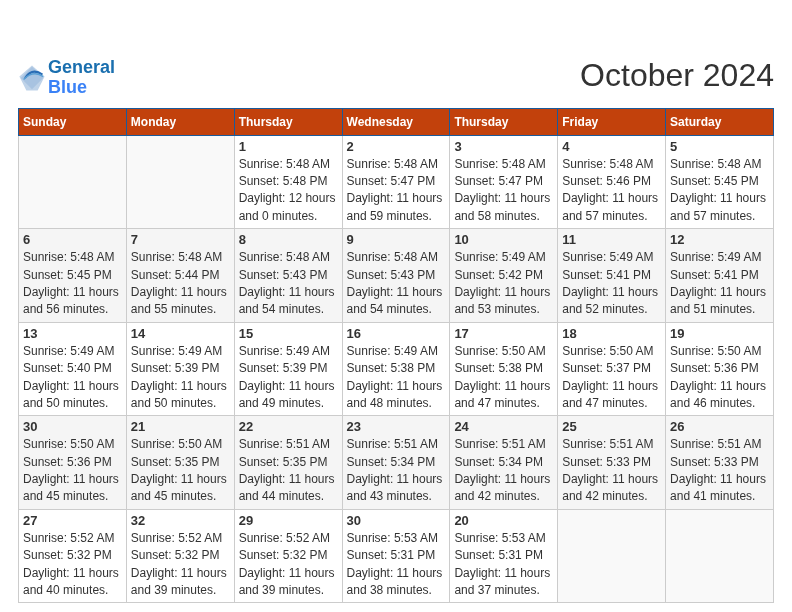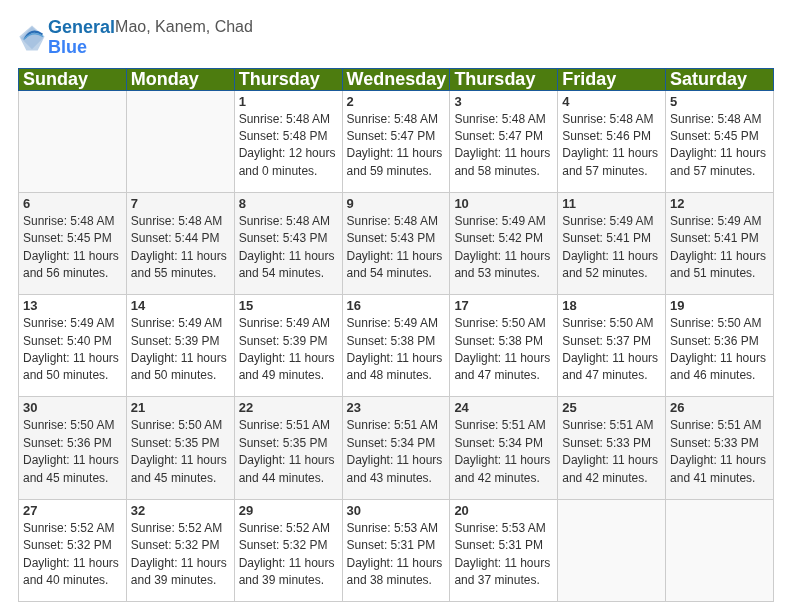--- a/index.html
+++ b/index.html
@@ -12,23 +12,24 @@
     }
     .page {
       width: 792px;
       height: 612px;
       padding: 18px 18px 10px 18px;
       display: flex;
       flex-direction: column;
     }
     .header {
       display: flex;
-      justify-content: flex-start;
+      justify-content: space-between;
       align-items: flex-start;
       margin-bottom: 10px;
+      margin-top: 40px;
     }
     .logo {
       display: flex;
       align-items: center;
       gap: 0;
     }
     .logo-text {
       font-size: 18px;
       font-weight: bold;
       color: #333;
@@ -57,25 +58,25 @@
       color: #555;
     }
     .calendar {
       flex: 1;
       border: 1px solid #ccc;
       border-collapse: collapse;
       width: 100%;
       table-layout: fixed;
     }
     .calendar th {
-      background: #4d7c0f;
+      background: #c2410c;
       color: #fff;
-      font-size: 18px;
+      font-size: 12px;
       font-weight: bold;
-      padding: 0 4px;
+      padding: 6px 4px;
       border: 1px solid #1a5a9a;
       text-align: left;
     }
     .calendar td {
       border: 1px solid #ccc;
       vertical-align: top;
       padding: 3px 4px;
       font-size: 9.5px;
       color: #333;
       height: 82px;
@@ -115,21 +116,21 @@
         <path d="M8,22 Q22,8 36,18" stroke="#5a9fd4" stroke-width="2" fill="none"></path>
       </svg>
       <div>
         <div class="logo-text">
           <span>General</span><br>
           <span style="color:#3b82f6">Blue</span>
         </div>
       </div>
     </div>
     <div class="title-block">
-      <h2>Mao, Kanem, Chad</h2>
+      <h1>October 2024</h1>
     </div>
   </div>
 
   <table class="calendar">
     <thead>
       <tr>
         <th>Sunday</th>
         <th>Monday</th>
         <th>Thursday</th>
         <th>Wednesday</th>

